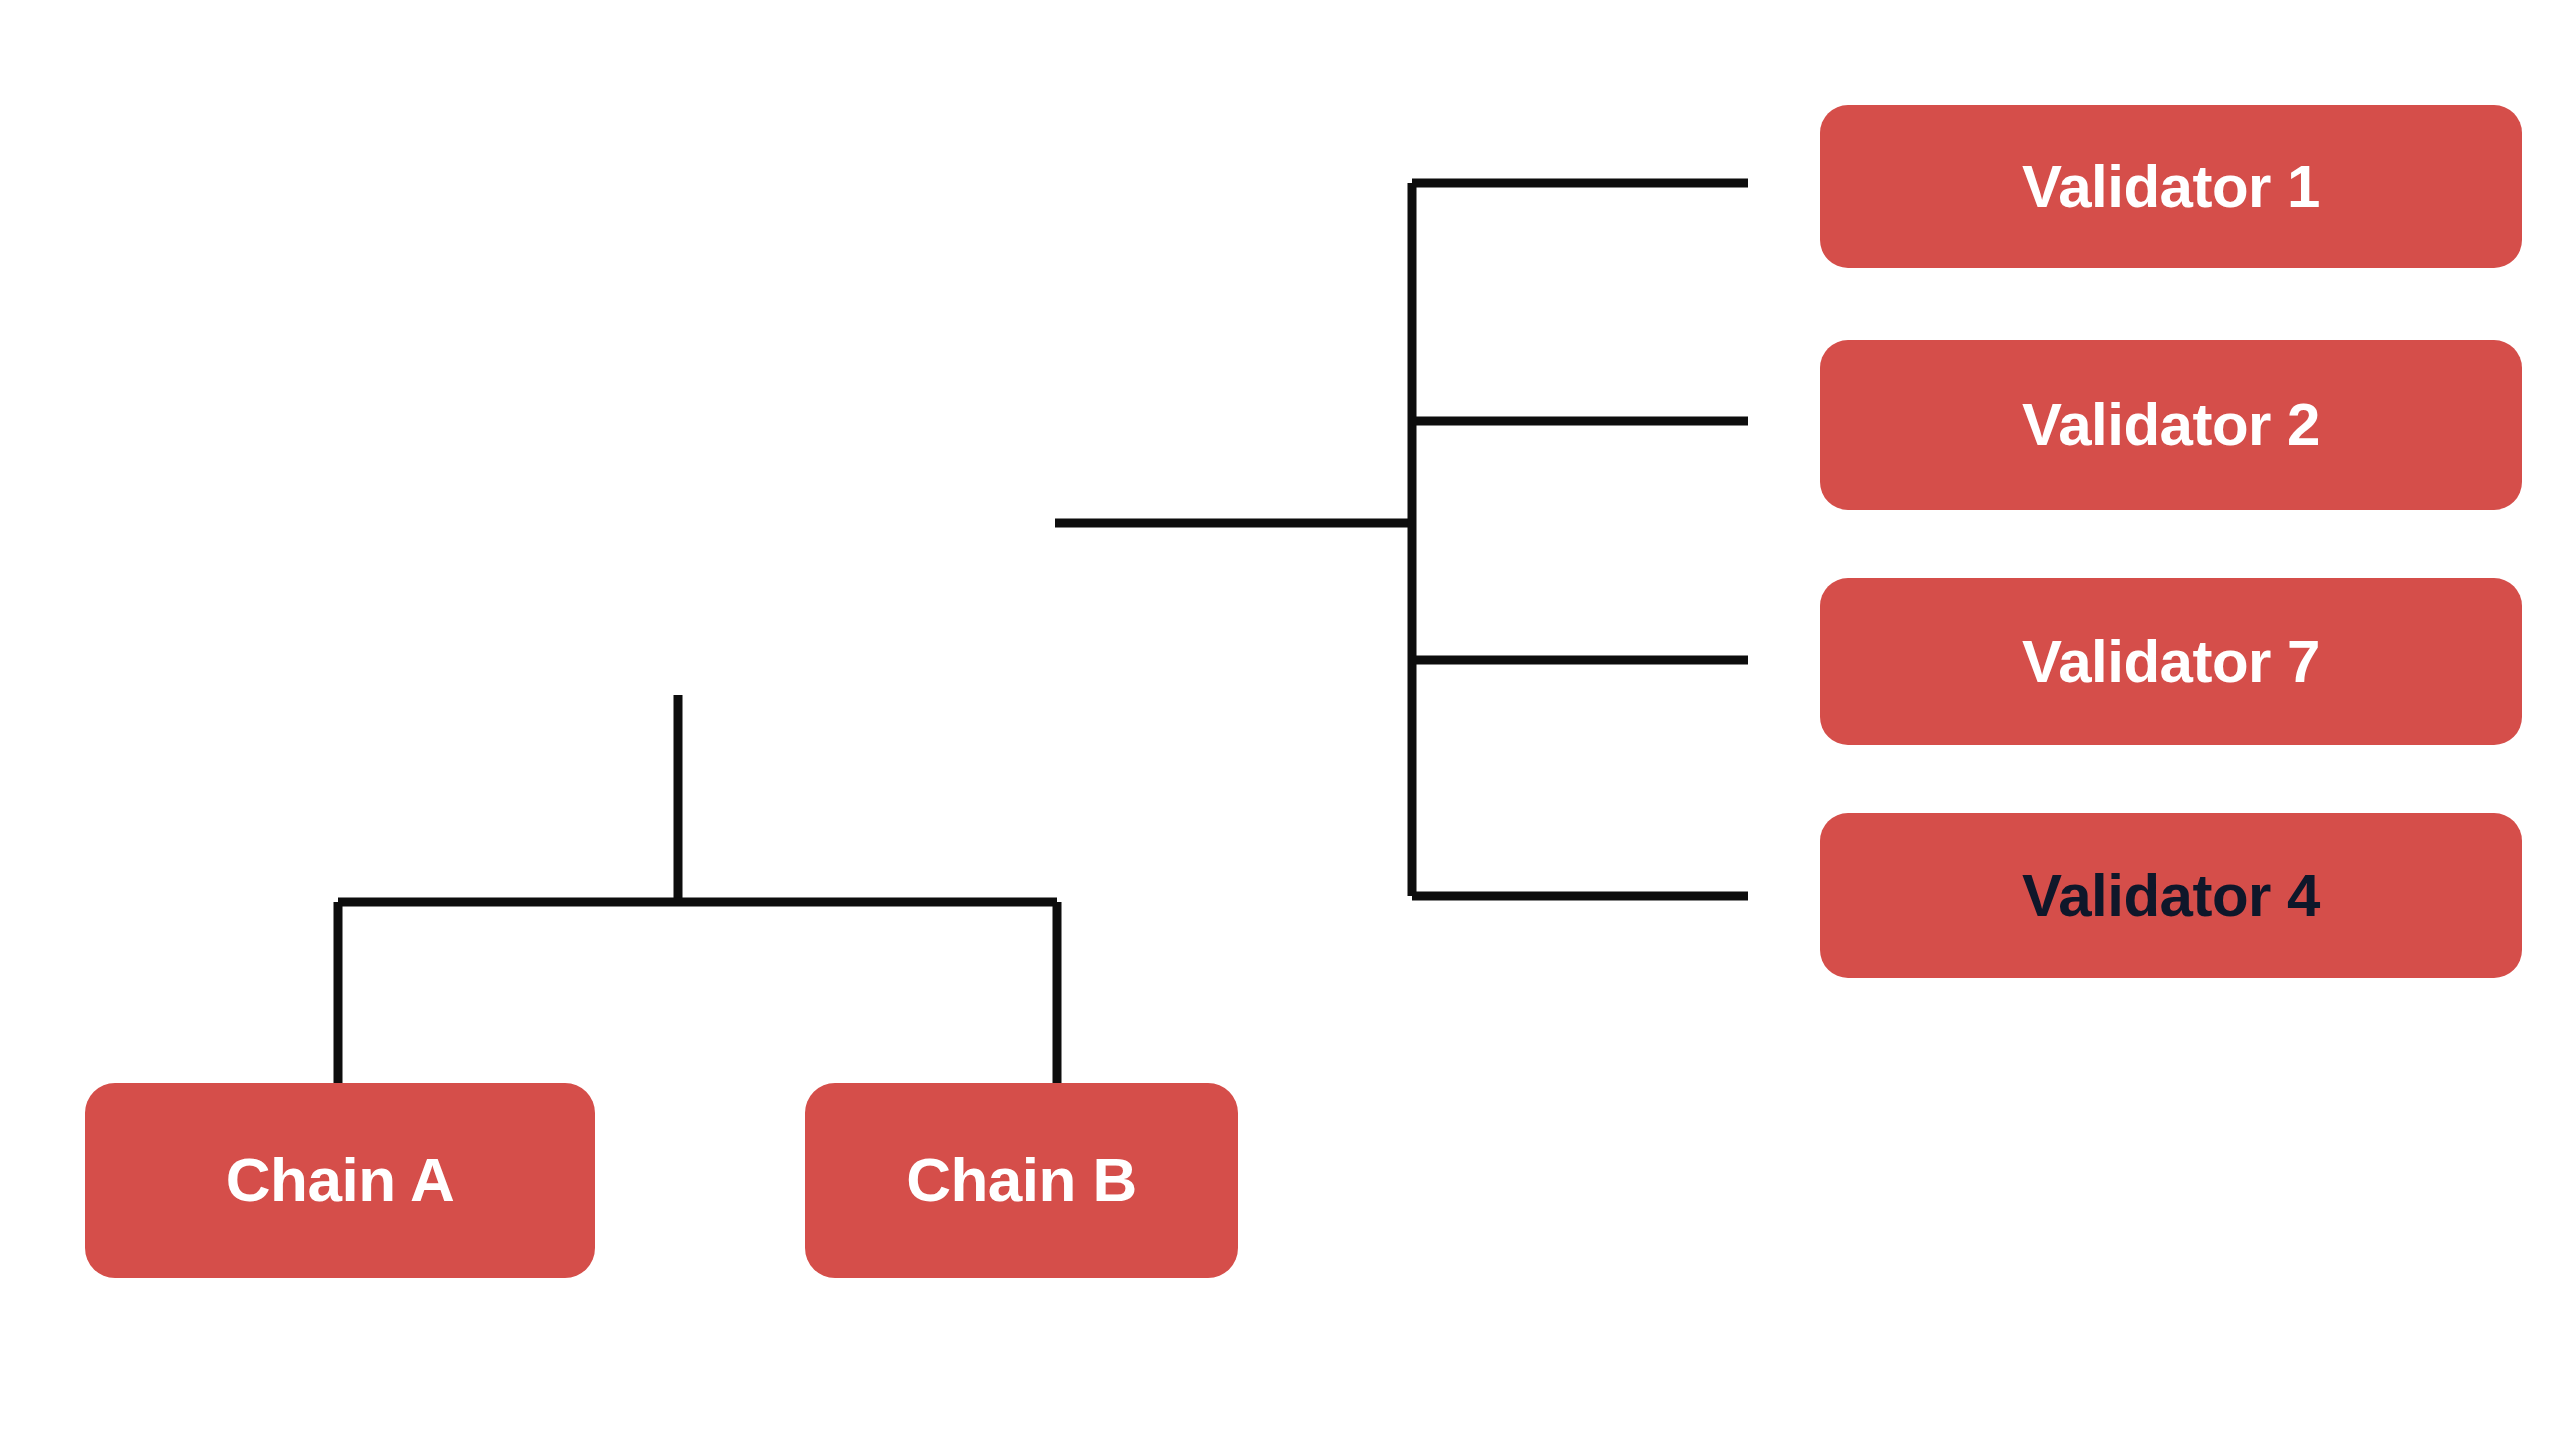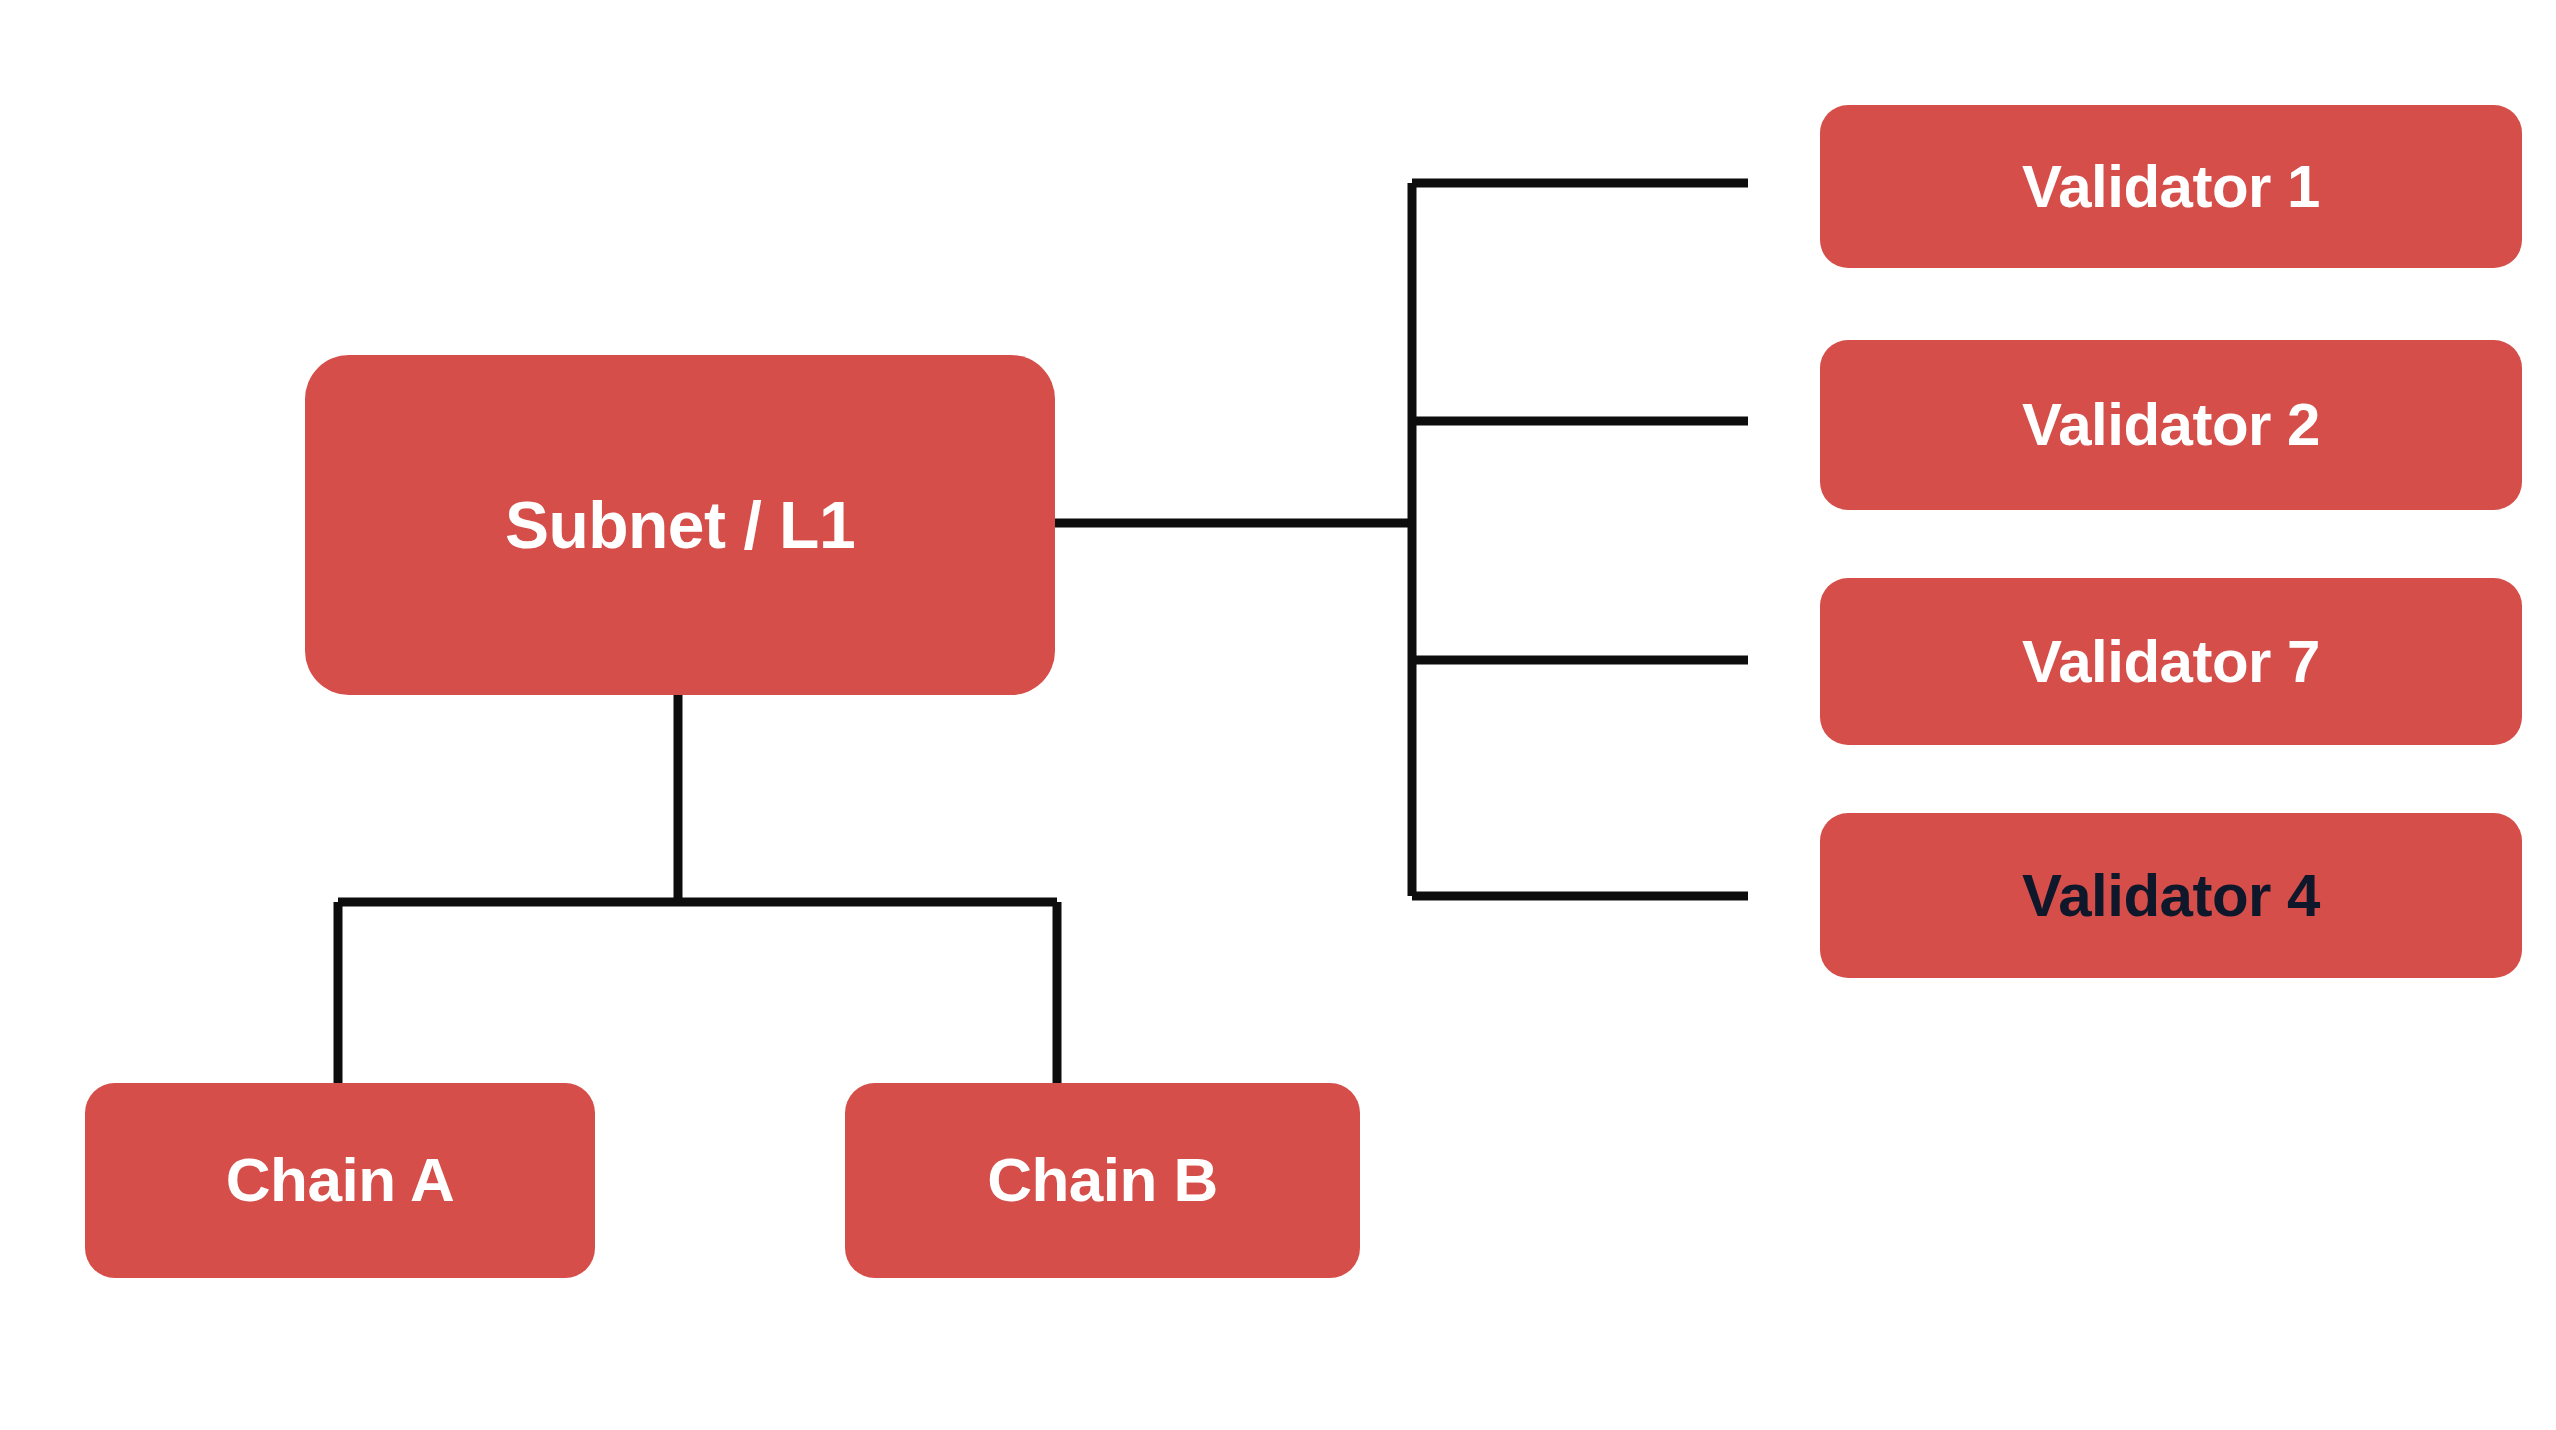--- a/index.html
+++ b/index.html
@@ -60,21 +60,21 @@
   .node-validator.v3 { top: 578px; height: 167px; }
   .node-validator.v4 { top: 813px; height: 165px; }
   
   .node-chain {
     top: 1083px;
     height: 195px;
     font-size: 62px;
     border-radius: 30px;
   }
   .node-chain.a { left: 85px; width: 510px; }
-  .node-chain.b { left: 805px; width: 515px; margin-left: 40px; }
+  .node-chain.b { left: 805px; width: 433px; }
 </style>
 </head>
 <body>
 
 <div id="canvas" style="background-color: rgb(255, 255, 255);">
 
   <svg id="edges" viewBox="0 0 2556 1430" width="2556" height="1430" xmlns="http://www.w3.org/2000/svg">
     <g fill="none" stroke="#0d0d0d" stroke-width="9" stroke-linecap="butt">
 
       <path d="M 1055 523 L 1412 523"></path>
@@ -84,21 +84,20 @@
       <path d="M 1412 660 L 1748 660"></path>
       <path d="M 1412 896 L 1748 896"></path>
 
       <path d="M 678 695 L 678 902"></path>
       <path d="M 338 902 L 1057 902"></path>
       <path d="M 338 902 L 338 1083"></path>
       <path d="M 1057 902 L 1057 1083"></path>
     </g>
   </svg>
 
-  <div class="node node-root" style="background-color: rgb(213, 78, 74); color: rgb(255, 255, 255);">Subnet / L1</div>
 
   <div class="node node-validator v1" style="background-color: rgb(213, 78, 74); color: rgb(255, 255, 255);">Validator 1</div>
   <div class="node node-validator v2" style="background-color: rgb(213, 78, 74); color: rgb(255, 255, 255);">Validator 2</div>
   <div class="node node-validator v3" style="background-color: rgb(213, 78, 74); color: rgb(255, 255, 255);">Validator 7</div>
   <div class="node node-validator v4" style="background-color: rgb(213, 78, 74); color: #0f172a;">Validator 4</div>
 
   <div class="node node-chain a" style="background-color: rgb(213, 78, 74); color: rgb(255, 255, 255);">Chain A</div>
   <div class="node node-chain b" style="background-color: rgb(213, 78, 74); color: rgb(255, 255, 255);">Chain B</div>
 
 </div>

